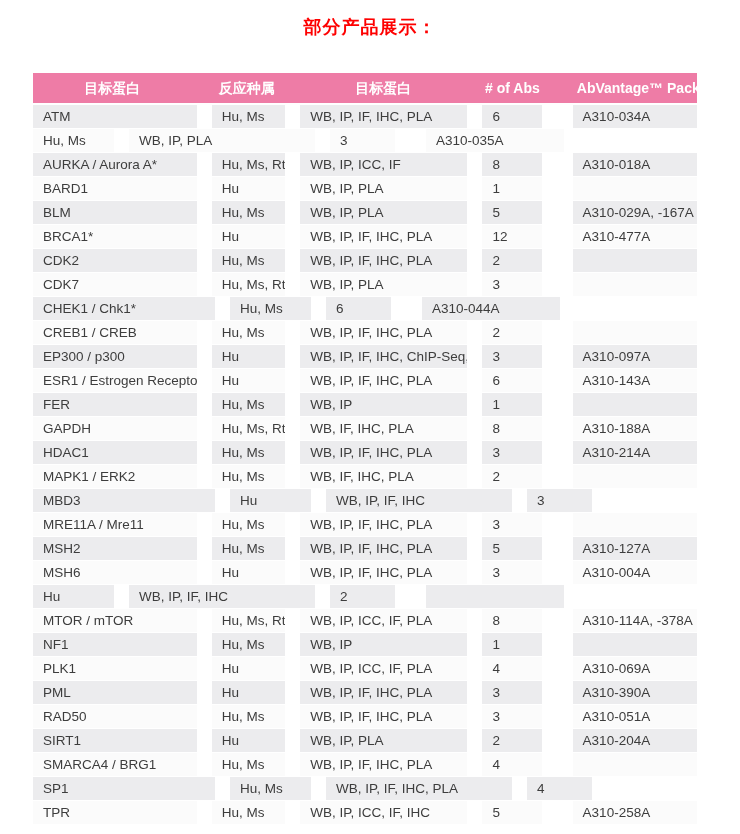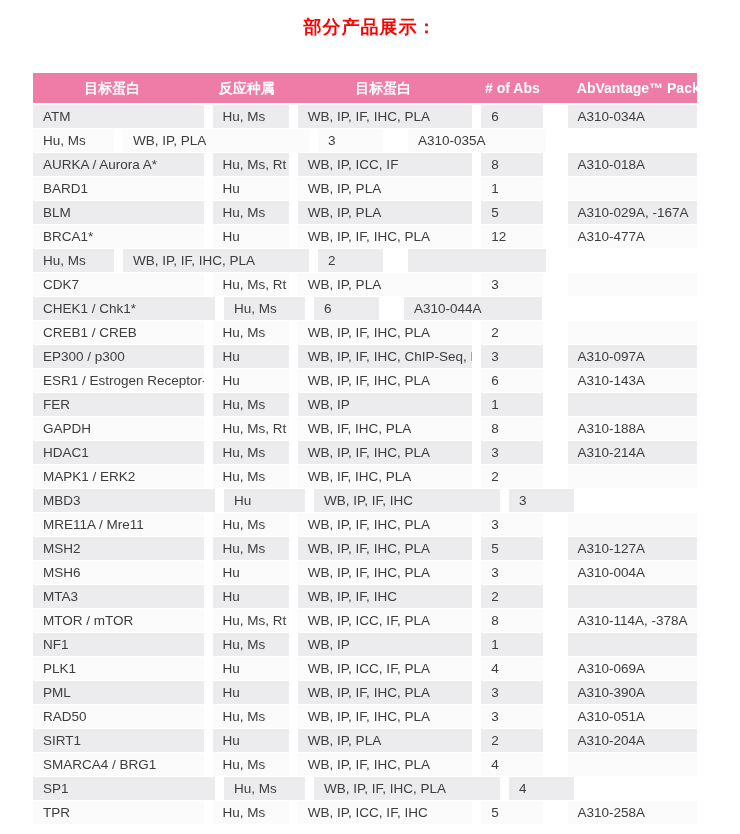--- a/index.html
+++ b/index.html
@@ -42,21 +42,21 @@
     font-weight: bold;
     font-size: 14px;
     text-align: center;
     line-height: 30px;
     box-sizing: border-box;
     white-space: nowrap;
     overflow: hidden;
   }
   .row {
     display: flex;
-    gap: 9px;
+    gap: 15px;
     height: 23px;
     margin-bottom: 1px;
   }
   .cell {
     font-size: 13.5px;
     color: var(--text-color, #3d3d3d);
     line-height: 23px;
     padding-left: 10px;
     box-sizing: border-box;
     white-space: nowrap;
@@ -119,20 +119,21 @@
           <div class="cell c4">A310-029A, -167A</div>
         </div>
         <div class="row">
           <div class="cell c0">BRCA1*</div>
           <div class="cell c1">Hu</div>
           <div class="cell c2">WB, IP, IF, IHC, PLA</div>
           <div class="cell c3">12</div>
           <div class="cell c4">A310-477A</div>
         </div>
         <div class="row">
+          <div class="cell c0">CDK2</div>
           <div class="cell c1">Hu, Ms</div>
           <div class="cell c2">WB, IP, IF, IHC, PLA</div>
           <div class="cell c3">2</div>
           <div class="cell c4"></div>
         </div>
         <div class="row">
           <div class="cell c0">CDK7</div>
           <div class="cell c1">Hu, Ms, Rt</div>
           <div class="cell c2">WB, IP, PLA</div>
           <div class="cell c3">3</div>
@@ -214,21 +215,20 @@
           <div class="cell c4">A310-127A</div>
         </div>
         <div class="row">
           <div class="cell c0">MSH6</div>
           <div class="cell c1">Hu</div>
           <div class="cell c2">WB, IP, IF, IHC, PLA</div>
           <div class="cell c3">3</div>
           <div class="cell c4">A310-004A</div>
         </div>
         <div class="row">
-          <div class="cell c0">MTA3</div>
           <div class="cell c1">Hu</div>
           <div class="cell c2">WB, IP, IF, IHC</div>
           <div class="cell c3">2</div>
           <div class="cell c4"></div>
         </div>
         <div class="row">
           <div class="cell c0">MTOR / mTOR</div>
           <div class="cell c1">Hu, Ms, Rt</div>
           <div class="cell c2">WB, IP, ICC, IF, PLA</div>
           <div class="cell c3">8</div>

